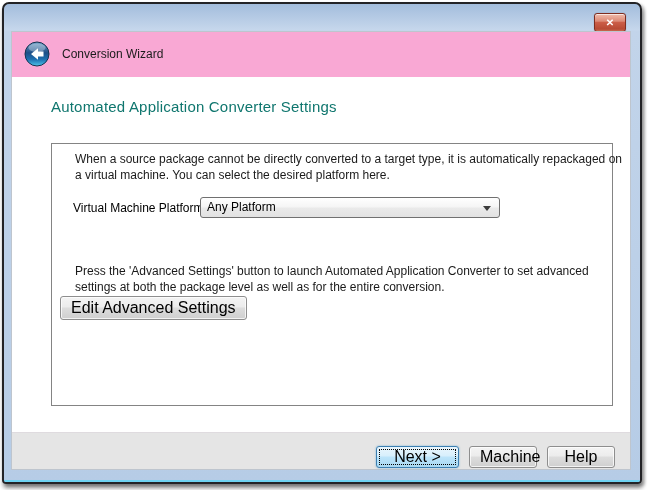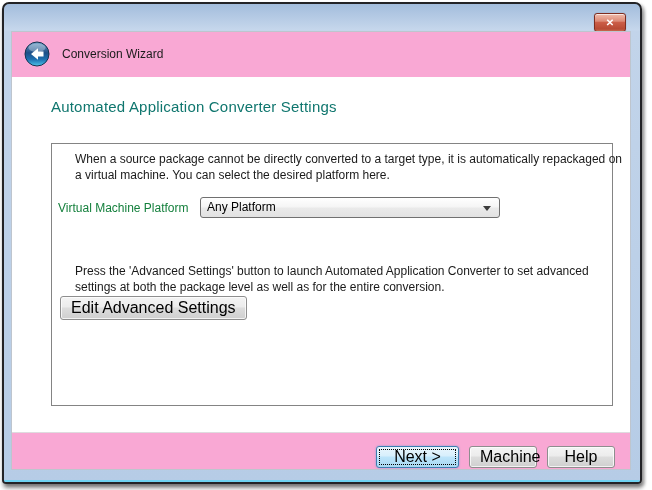--- a/index.html
+++ b/index.html
@@ -59,21 +59,21 @@
     position:absolute;left:39px;top:66px;width:560px;height:261px;
     border:1px solid #848484;background:#ffffff;
   }
   .gb-text{
     position:absolute;left:8px;width:548px;
     font-size:12px;line-height:16px;color:#1a1a1a;margin-left:15px;
   }
   .gb-desc1{top:7px;}
   .gb-desc2{top:119px;}
   .vm-label{
-    position:absolute;left:6px;top:57px;font-size:12px;color:#15803d;
+    position:absolute;left:21px;top:57px;font-size:12px;color:#000000;
   }
   .combo{
     position:absolute;left:148px;top:53px;width:300px;height:21px;
     border:1px solid #707070;border-radius:3px;box-sizing:border-box;
     background:linear-gradient(180deg,#ffffff 0%,#f5f5f5 48%,#eaeaea 52%,#e2e2e2 100%);
     font-size:12px;color:#000;cursor:default;
   }
   .combo-value{
     position:absolute;left:6px;top:0;line-height:19px;white-space:nowrap;
   }
@@ -87,21 +87,21 @@
     border:1px solid #8e8e8e;border-radius:3px;
     background:linear-gradient(180deg,#f4f4f4 0%,#ececec 45%,#dddddd 50%,#cfcfcf 100%);
     box-shadow:inset 0 0 0 1px rgba(255,255,255,.75);
     font-family:"Liberation Sans",sans-serif;font-size:16px;color:#000;
     text-align:center;cursor:default;padding:0 10px;
   }
   .edit-adv-btn{position:absolute;left:8px;top:152px;height:24px;}
   
   .wizard-footer{
     position:absolute;left:0;right:0;bottom:0;height:37px;
-    background:#f9a8d4;border-top:1px solid #dfdbdf;box-sizing:border-box;
+    background:#e5e5e5;border-top:1px solid #dfdbdf;box-sizing:border-box;
   }
   .footer-buttons{
     position:absolute;right:15px;top:13px;display:flex;gap:10px;
   }
   .btn-next{
     position:relative;width:83px;
     border-color:#3c7fb1;
     background:linear-gradient(180deg,#eaf6fd 0%,#d7effc 45%,#bce4fa 50%,#a9d9f2 100%);
     box-shadow:0 0 2px rgba(88,160,210,.8);
   }

